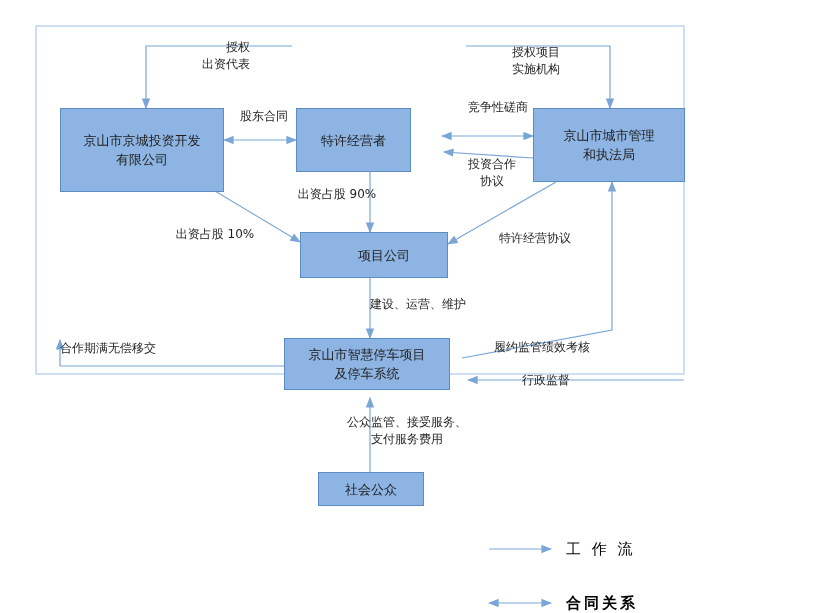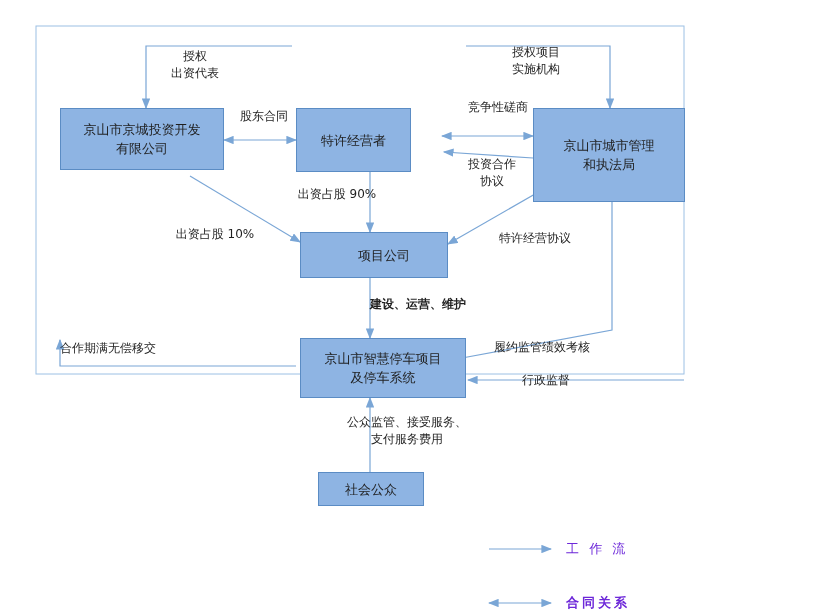--- a/index.html
+++ b/index.html
@@ -46,22 +46,22 @@
   .edge-label {
     position: absolute;
     color: #1f1f1f;
     font-size: 12px;
     line-height: 17px;
     white-space: pre;
     text-align: center;
   }
   .legend-label {
     position: absolute;
-    color: #6d28d9;
-    font-size: 13px;
+    color: #000000;
+    font-size: 15px;
     letter-spacing: 3px;
     white-space: pre;
   }
 </style>
 </head>
 <body>
 
 <div id="canvas">
 
   <svg class="layer" viewBox="0 0 819 613">
@@ -103,67 +103,67 @@
       <path d="M684,380 L468,380" marker-end="url(#arrow)"></path>
 
       <path d="M370,472 L370,398" marker-end="url(#arrow)"></path>
 
       <path d="M489,549 L551,549" marker-end="url(#arrow)"></path>
       <path d="M489,603 L551,603" marker-end="url(#arrow)" marker-start="url(#arrowback)"></path>
     </g>
   </svg>
 
 
-  <div class="node" style="left:60px; top:108px; width:164px; height:62px;">
+  <div class="node" style="left:60px; top:108px; width:164px; height:84px;">
     <span style="white-space:pre-line;">京山市京城投资开发
 有限公司</span>
   </div>
 
   <div class="node" style="left:296px; top:108px; width:115px; height:64px;">
     <span style="white-space:pre-line;">特许经营者</span>
   </div>
 
-  <div class="node" style="left:533px; top:108px; width:152px; height:94px;">
+  <div class="node" style="left:533px; top:108px; width:152px; height:74px;">
     <span style="white-space:pre-line;">京山市城市管理
 和执法局</span>
   </div>
 
   <div class="node" style="left:300px; top:232px; width:148px; height:46px;padding-left:24px;">
     <span>项目公司</span>
   </div>
 
-  <div class="node" style="left:300px; top:338px; width:166px; height:60px;">
+  <div class="node" style="left:284px; top:338px; width:166px; height:52px;">
     <span style="white-space:pre-line;">京山市智慧停车项目
 及停车系统</span>
   </div>
 
   <div class="node" style="left:318px; top:472px; width:106px; height:34px;">
     <span>社会公众</span>
   </div>
 
-  <div class="edge-label" style="left:140px; top:48px; width:110px; text-align:center;">授权
+  <div class="edge-label" style="left:140px; top:39px; width:110px; text-align:right;">授权
 出资代表</div>
 
   <div class="edge-label" style="left:512px; top:44px; width:110px; text-align:left;">授权项目
 实施机构</div>
 
   <div class="edge-label" style="left:226px; top:108px; width:76px;">股东合同</div>
 
   <div class="edge-label" style="left:450px; top:99px; width:96px;">竞争性磋商</div>
 
   <div class="edge-label" style="left:450px; top:156px; width:84px;">投资合作
 协议</div>
 
   <div class="edge-label" style="left:282px; top:186px; width:110px;">出资占股 90%</div>
 
   <div class="edge-label" style="left:160px; top:226px; width:110px;">出资占股 10%</div>
 
   <div class="edge-label" style="left:480px; top:230px; width:110px;">特许经营协议</div>
 
-  <div class="edge-label" style="left:370px; top:296px; width:140px; text-align:left;font-weight:bold;">建设、运营、维护</div>
+  <div class="edge-label" style="left:370px; top:296px; width:140px; text-align:left;">建设、运营、维护</div>
 
   <div class="edge-label" style="left:60px; top:340px; width:146px; text-align:left;">合作期满无偿移交</div>
 
   <div class="edge-label" style="left:494px; top:340px; width:150px; text-align:left;font-family:Liberation Mono, monospace;">履约监管绩效考核</div>
 
   <div class="edge-label" style="left:522px; top:372px; width:110px; text-align:left;">行政监督</div>
 
   <div class="edge-label" style="left:300px; top:414px; width:214px;">公众监管、接受服务、
 支付服务费用</div>
 

